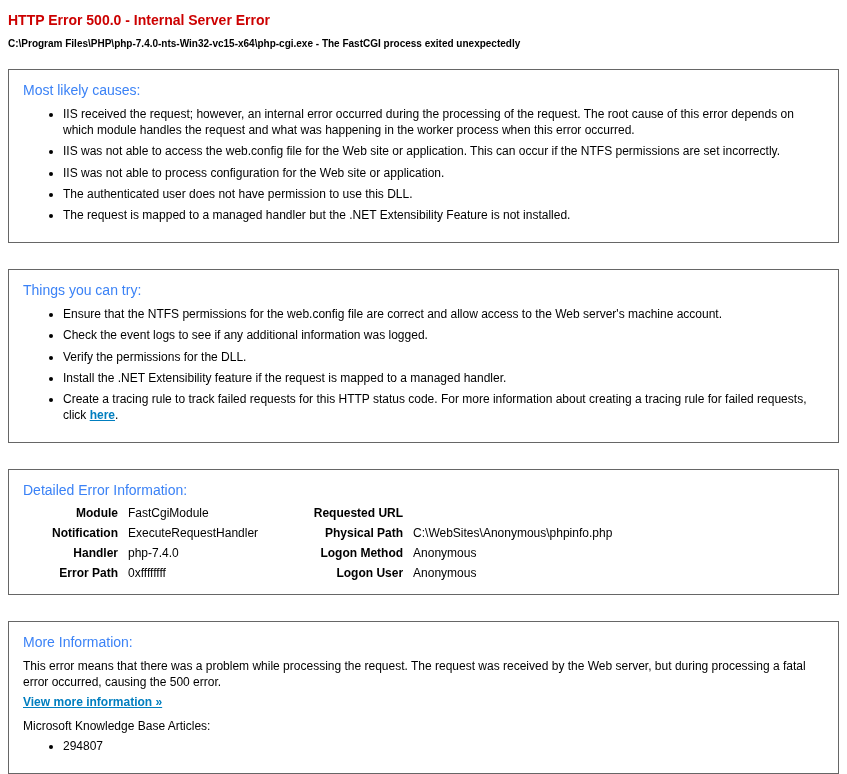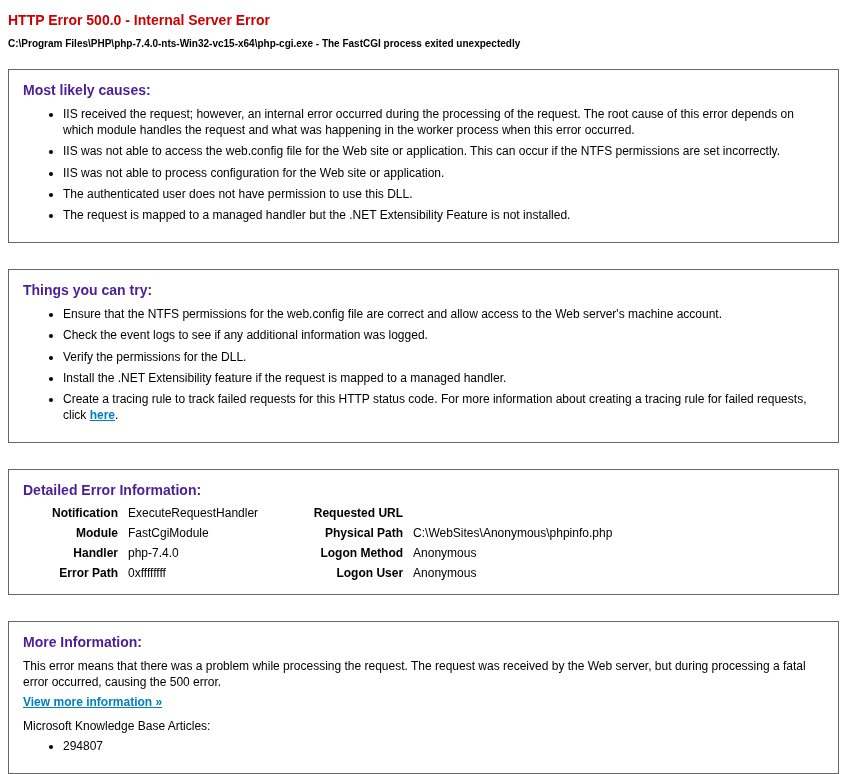--- a/index.html
+++ b/index.html
@@ -21,23 +21,23 @@
     margin: 0 0 20px 0;
     color: #000;
   }
   fieldset.panel {
     border: 1px solid #666;
     padding: 12px 14px 14px 14px;
     margin: 0 0 26px 0;
   }
   .panel h4 {
     font-size: 14px;
-    font-weight: bold;
+    font-weight: normal;
     margin: 0 0 8px 0;
-    color: #4c1d95;
+    color: #3b82f6;
   }
   ul.bullets {
     margin: 4px 0 0 0;
     padding-left: 40px;
   }
   ul.bullets li {
     margin: 5px 0;
     line-height: 1.35;
   }
   a.link {
@@ -108,26 +108,26 @@
       <span>Create a tracing rule to track failed requests for this HTTP status code. For more information about creating a tracing rule for failed requests, click </span><a href="#" class="link">here</a><span>.</span>
     </li>
   </ul>
 </fieldset>
 
 <fieldset class="panel">
   <h4>Detailed Error Information:</h4>
   <div class="detail-wrap">
     <div class="detail-col">
       <div class="detail-row">
+        <div class="dlabel">Module</div>
+        <div class="dvalue">FastCgiModule</div>
+      </div>
+      <div class="detail-row">
         <div class="dlabel">Notification</div>
         <div class="dvalue">ExecuteRequestHandler</div>
-      </div>
-      <div class="detail-row">
-        <div class="dlabel">Module</div>
-        <div class="dvalue">FastCgiModule</div>
       </div>
       <div class="detail-row">
         <div class="dlabel">Handler</div>
         <div class="dvalue">php-7.4.0</div>
       </div>
       <div class="detail-row">
         <div class="dlabel">Error Path</div>
         <div class="dvalue">0xffffffff</div>
       </div>
     </div>

